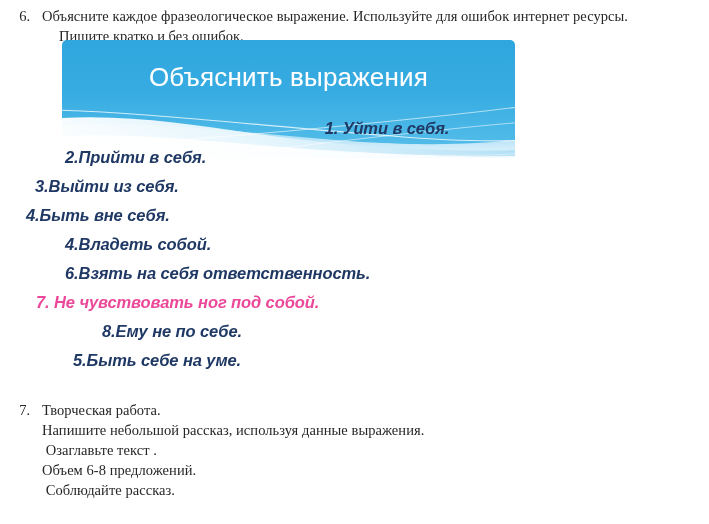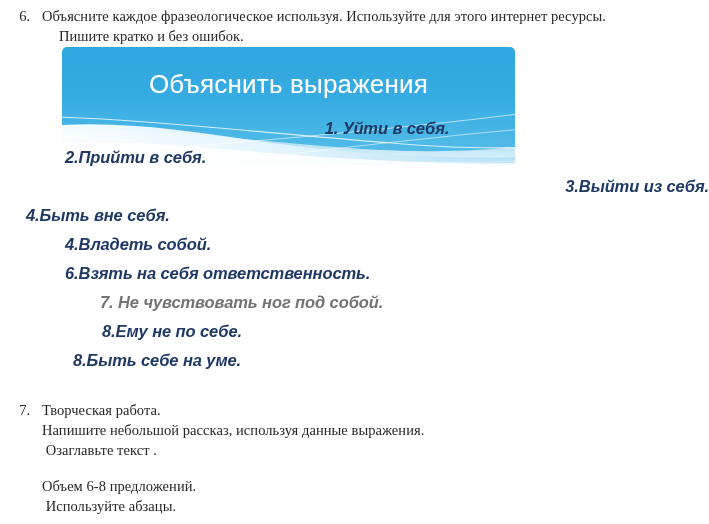--- a/index.html
+++ b/index.html
@@ -49,21 +49,21 @@
     letter-spacing: 0.05px;
   }
 
   
   #task6 { top: 6px; }
 
   
   .banner-wrap {
     position: absolute;
     left: 62px;
-    top: 47px;
+    top: 40px;
     width: 413px;
     height: 118px;
   }
   .banner-svg {
     position: absolute;
     left: 0;
     top: 0;
     width: 453px;
     height: 118px;
     display: block;
@@ -105,21 +105,21 @@
   
   #task7 { top: 400px; }
 </style>
 </head>
 <body style="background: rgb(255, 255, 255);">
 
 <div class="task-block" id="task6">
   <div class="task-row">
     <div class="task-num" style="color: rgb(38, 38, 38);">6.</div>
     <div class="task-lines">
-      <div class="task-line" style="color: rgb(38, 38, 38);">Объясните каждое фразеологическое используя. Используйте для этого интернет ресурсы.</div>
+      <div class="task-line" style="color: rgb(38, 38, 38);">Объясните каждое фразеологическое выражение. Используйте для ошибок интернет ресурсы.</div>
       <div class="task-line" style="color: rgb(38, 38, 38); margin-left: 17px;">Пишите кратко и без ошибок.</div>
     </div>
   </div>
 </div>
 
 <div class="banner-wrap">
   <svg class="banner-svg" viewBox="0 0 453 118" preserveAspectRatio="none">
     <defs>
       <linearGradient id="gradMain" x1="0" y1="0" x2="0" y2="1">
         <stop offset="0" stop-color="#2FA6DE"></stop>
@@ -157,33 +157,33 @@
       <path d="M180,112 C260,114 340,116 420,115 C440,115 452,114 463,113" fill="none" stroke="#FFFFFF" stroke-opacity="0.45" stroke-width="0.9"></path>
     </g>
   </svg>
 
   <div class="banner-title" style="color: rgb(255, 255, 255);">Объяснить выражения</div>
 </div>
 
 <div class="phrase-list" id="phrase-list">
     <div class="phrase-item" style="padding-left: 65px; color: rgb(31, 56, 100); text-align: center;">1. Уйти в себя.</div>
     <div class="phrase-item" style="padding-left: 65px; color: rgb(31, 56, 100);">2.Прийти в себя.</div>
-    <div class="phrase-item" style="padding-left: 101px; color: rgb(31, 56, 100); text-align: right;">3.Выйти из себя.</div>
+    <div class="phrase-item" style="padding-left: 35px; color: rgb(31, 56, 100);">3.Выйти из себя.</div>
     <div class="phrase-item" style="padding-left: 26px; color: rgb(31, 56, 100);">4.Быть вне себя.</div>
     <div class="phrase-item" style="padding-left: 65px; color: rgb(31, 56, 100);">4.Владеть собой.</div>
     <div class="phrase-item" style="padding-left: 65px; color: rgb(31, 56, 100);">6.Взять на себя ответственность.</div>
-    <div class="phrase-item" style="padding-left: 100px; color: #737373;">7. Не чувствовать ног под собой.</div>
+    <div class="phrase-item" style="padding-left: 36px; color: #ec4899;">7. Не чувствовать ног под собой.</div>
     <div class="phrase-item" style="padding-left: 102px; color: rgb(31, 56, 100);">8.Ему не по себе.</div>
-    <div class="phrase-item" style="padding-left: 73px; color: rgb(31, 56, 100);">8.Быть себе на уме.</div>
+    <div class="phrase-item" style="padding-left: 73px; color: rgb(31, 56, 100);">5.Быть себе на уме.</div>
   </div>
 
 <div class="task-block" id="task7">
   <div class="task-row">
     <div class="task-num" style="color: rgb(38, 38, 38);">7.</div>
     <div class="task-lines">
       <div class="task-line" style="color: rgb(38, 38, 38);">Творческая работа.</div>
       <div class="task-line" style="color: rgb(38, 38, 38);">Напишите небольшой рассказ, используя данные выражения.</div>
       <div class="task-line" style="color: rgb(38, 38, 38);"> Озаглавьте текст .</div>
-      <div class="task-line" style="color: rgb(38, 38, 38); margin-top: 16px;">Объем 6-8 предложений.</div>
-      <div class="task-line" style="color: rgb(38, 38, 38);"> Используйте абзацы.</div>
+      <div class="task-line" style="color: rgb(38, 38, 38);">Объем 6-8 предложений.</div>
+      <div class="task-line" style="color: rgb(38, 38, 38);"> Соблюдайте рассказ.</div>
     </div>
   </div>
 </div>
 
 </body></html>

